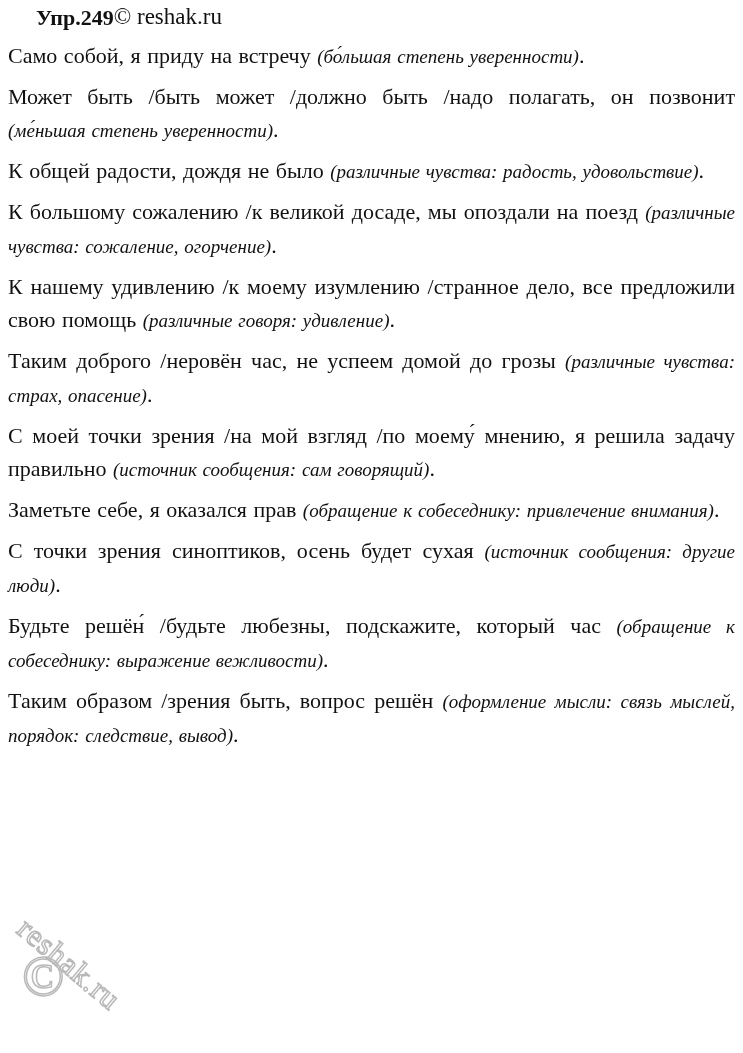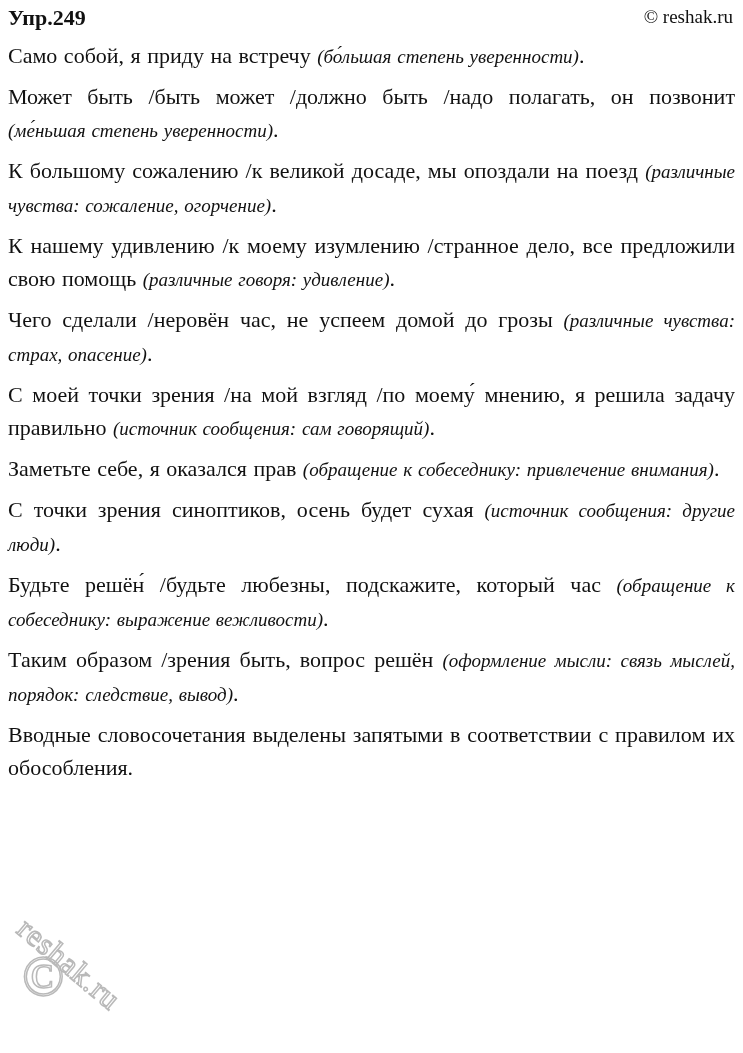--- a/index.html
+++ b/index.html
@@ -12,32 +12,33 @@
     overflow: hidden;
   }
   .page {
     position: relative;
     width: 743px;
     height: 1053px;
     padding: 6px 8px 0 8px;
   }
   .header {
     display: flex;
-    justify-content: space-between;
+    justify-content: flex-start;
     align-items: flex-start;
     position: relative;
     z-index: 2;
+    margin-left: 28px;
   }
   .exercise-title {
     font-weight: bold;
     font-size: 22px;
     line-height: 24px;
   }
   .copyright {
-    font-size: 19px;
+    font-size: 23px;
     line-height: 22px;
     padding-right: 2px;
   }
   .body-text {
     position: relative;
     z-index: 1;
     margin-top: 9px;
   }
   .body-text p {
     font-size: 22px;
@@ -95,24 +96,24 @@
   </div>
 
   <div class="header">
     <div class="exercise-title">Упр.249</div>
     <div class="copyright">© reshak.ru</div>
   </div>
 
   <div class="body-text">
       <p><span class="rg">Само собой, я приду на встречу </span><span class="it">(бо́льшая степень уверенности)</span><span class="rg">.</span></p>
       <p><span class="rg">Может быть /быть может /должно быть /надо полагать, он позвонит </span><span class="it">(ме́ньшая степень уверенности)</span><span class="rg">.</span></p>
+      <p><span class="rg">К общей радости, дождя не было </span><span class="it">(различные чувства: радость, удовольствие)</span><span class="rg">.</span></p>
       <p><span class="rg">К большому сожалению /к великой досаде, мы опоздали на поезд </span><span class="it">(различные чувства: сожаление, огорчение)</span><span class="rg">.</span></p>
       <p><span class="rg">К нашему удивлению /к моему изумлению /странное дело, все предложили свою помощь </span><span class="it">(различные говоря: удивление)</span><span class="rg">.</span></p>
-      <p><span class="rg">Чего сделали /неровён час, не успеем домой до грозы </span><span class="it">(различные чувства: страх, опасение)</span><span class="rg">.</span></p>
+      <p><span class="rg">Таким доброго /неровён час, не успеем домой до грозы </span><span class="it">(различные чувства: страх, опасение)</span><span class="rg">.</span></p>
       <p><span class="rg">С моей точки зрения /на мой взгляд /по моему́ мнению, я решила задачу правильно </span><span class="it">(источник сообщения: сам говорящий)</span><span class="rg">.</span></p>
       <p><span class="rg">Заметьте себе, я оказался прав </span><span class="it">(обращение к собеседнику: привлечение внимания)</span><span class="rg">.</span></p>
       <p><span class="rg">С точки зрения синоптиков, осень будет сухая </span><span class="it">(источник сообщения: другие люди)</span><span class="rg">.</span></p>
       <p><span class="rg">Будьте решён́ /будьте любезны, подскажите, который час </span><span class="it">(обращение к собеседнику: выражение вежливости)</span><span class="rg">.</span></p>
       <p><span class="rg">Таким образом /зрения быть, вопрос решён </span><span class="it">(оформление мысли: связь мыслей, порядок: следствие, вывод)</span><span class="rg">.</span></p>
-      <p><span class="rg">Вводные словосочетания выделены запятыми в соответствии с правилом их обособления.</span></p>
     </div>
 
 </div>
 
 </body></html>

